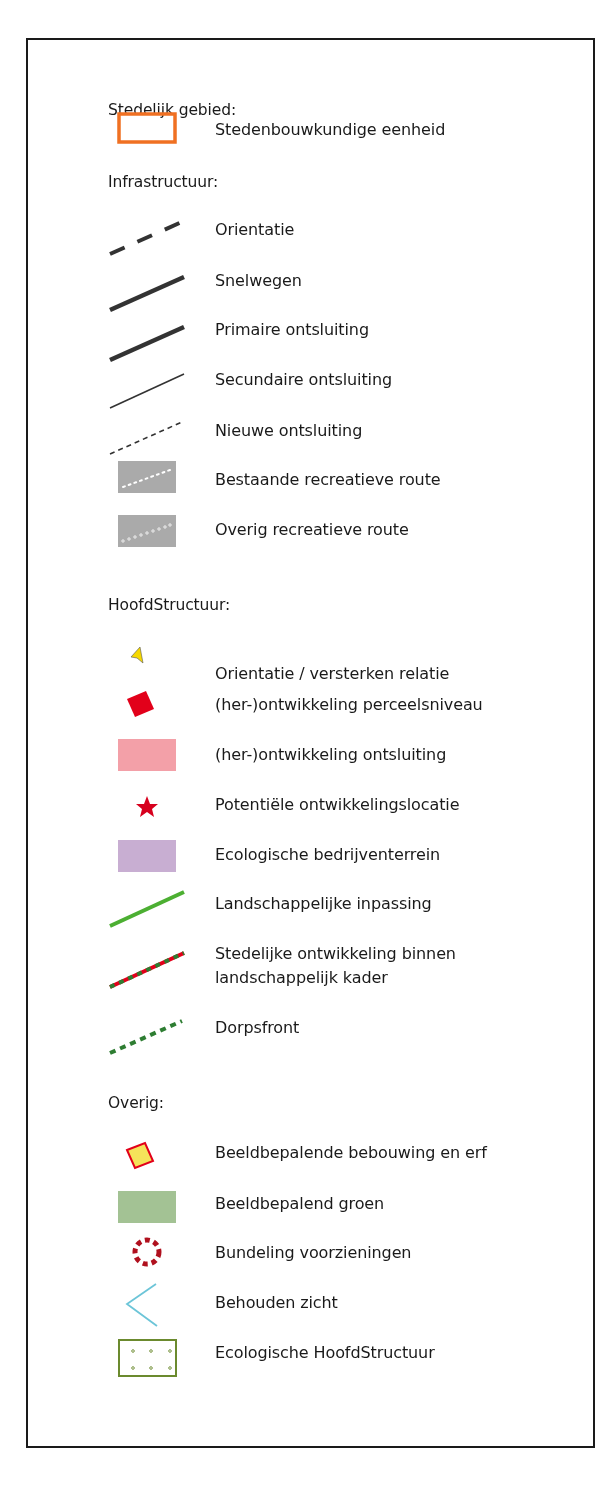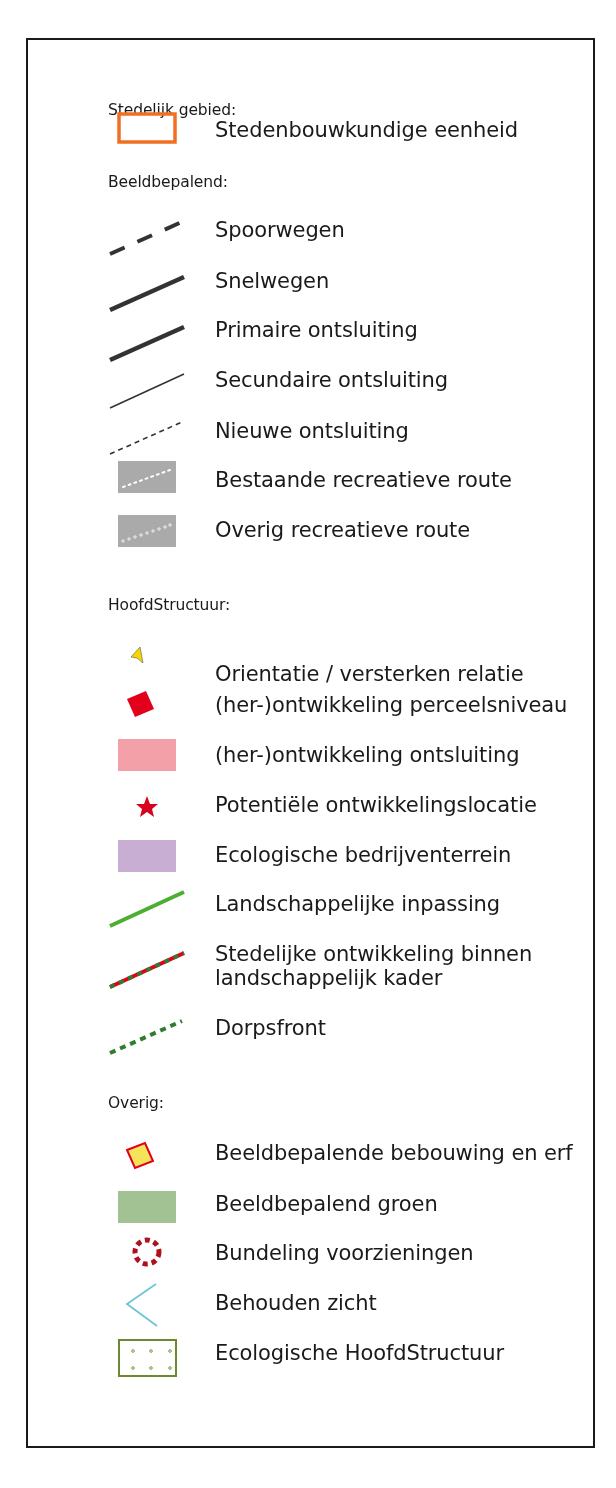--- a/index.html
+++ b/index.html
@@ -1,46 +1,46 @@
 <!DOCTYPE html>
 <html><head>
 <meta charset="utf-8">
 <style>
   html, body { margin:0; padding:0; background:#ffffff; }
   body { width:616px; height:1488px; position:relative; overflow:hidden;
          font-family:"DejaVu Sans", "Liberation Sans", sans-serif; color:#1a1a1a; }
   .frame { position:absolute; left:26px; top:38px; width:565px; height:1406px;
            border:2px solid #1a1a1a; box-sizing:content-box; }
   .heading { position:absolute; left:108px; font-size:15.5px; letter-spacing:-0.1px; }
-  .label { position:absolute; left:215px; font-size:21px; letter-spacing:-0.1px; line-height:22px; }
+  .label { position:absolute; left:215px; font-size:16px; letter-spacing:-0.1px; line-height:22px; }
   .sym { position:absolute; left:100px; width:90px; height:50px; }
   .sym svg { display:block; width:90px; height:50px; }
 </style>
 </head>
 <body>
 
 <div class="frame"></div>
 
 <div class="heading" style="top:101px">Stedelijk gebied:</div>
 
 <div class="sym" style="top:104px">
   <svg viewBox="0 0 90 50">
       <rect x="19" y="10" width="56" height="28" fill="none" stroke="#f07022" stroke-width="3.5"></rect>
     </svg>
 </div>
 <div class="label" style="top:119px">Stedenbouwkundige eenheid</div>
 
-<div class="heading" style="top:173px">Beeldbepalend:</div>
+<div class="heading" style="top:173px">Infrastructuur:</div>
 
 <div class="sym" style="top:212px">
   <svg viewBox="0 0 90 50">
       <line x1="10" y1="42" x2="84" y2="9" stroke="#333" stroke-width="4" stroke-dasharray="16,14"></line>
     </svg>
 </div>
-<div class="label" style="top:219px">Spoorwegen</div>
+<div class="label" style="top:219px">Orientatie</div>
 
 <div class="sym" style="top:264px">
   <svg viewBox="0 0 90 50">
       <line x1="10" y1="46" x2="84" y2="13" stroke="#333" stroke-width="4.5"></line>
     </svg>
 </div>
 <div class="label" style="top:270px">Snelwegen</div>
 
 <div class="sym" style="top:314px">
   <svg viewBox="0 0 90 50">

